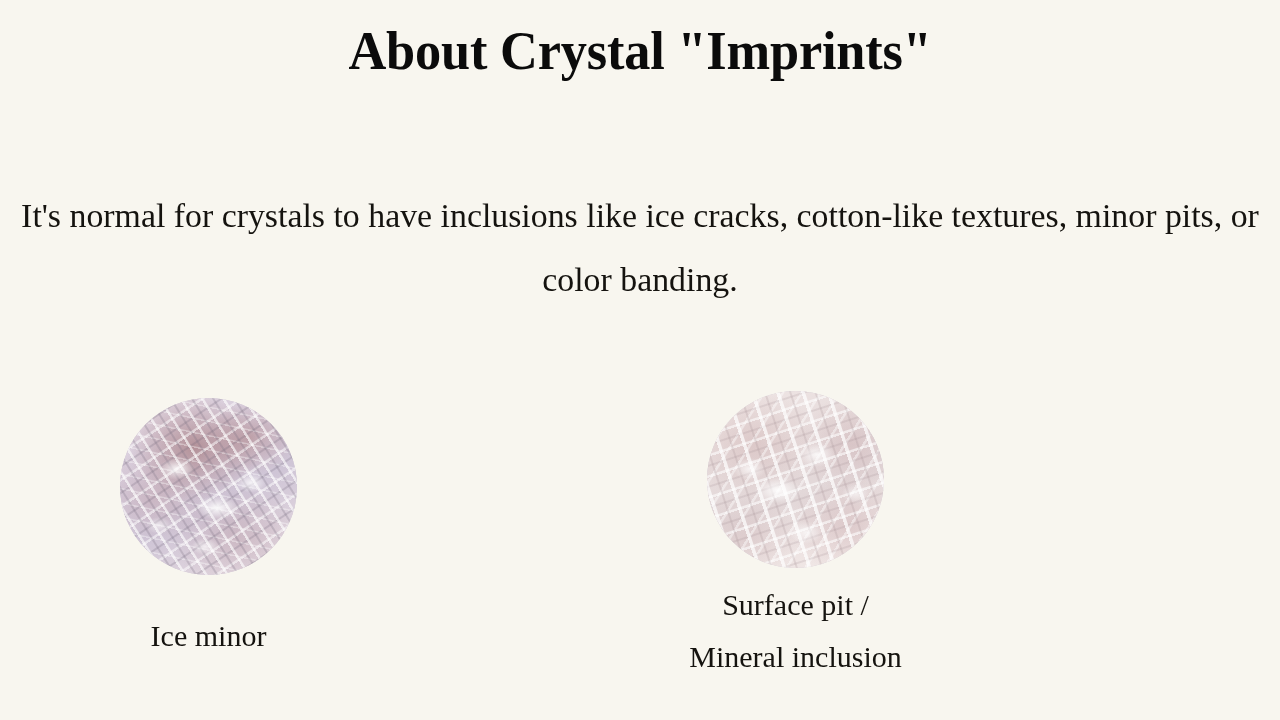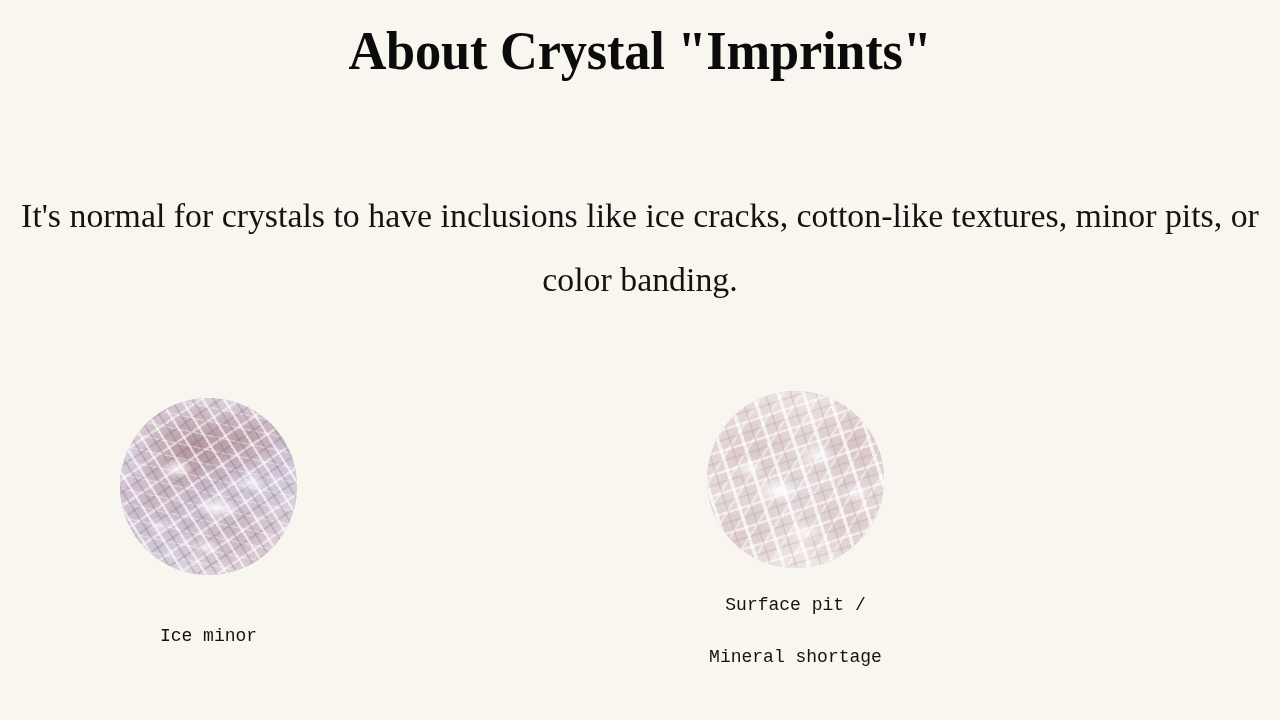--- a/index.html
+++ b/index.html
@@ -80,25 +80,25 @@
     position: relative;
     background: #cfc8d2;
   }
 
   .swatch .layer {
     position: absolute;
     inset: 0;
   }
 
   .caption {
-    font-size: 18px;
+    font-size: 30px;
     line-height: 52px;
     color: #15130f;
     white-space: nowrap;
-    font-family: Liberation Mono, monospace;
+    font-family: Liberation Serif, serif;
   }
 
   
   #fig-0 { left: 120px; top: 398px; }
   #fig-1 { left: 414px; top: 396px; }
   #fig-2 { left: 707px; top: 391px; }
   #fig-3 { left: 1002px; top: 398px; }
 
   #fig-0 .caption-wrap { position: absolute; top: 212px; left: -40px; width: 257px; }
   #fig-1 .caption-wrap { position: absolute; top: 214px; left: -40px; width: 257px; }
@@ -261,19 +261,19 @@
 
 
     <div class="figure" id="fig-2">
       <div class="swatch sw-pit">
         <div class="layer base"></div>
         <div class="layer shards"></div>
         <div class="layer glints"></div>
       </div>
       <div class="caption-wrap">
         <div class="caption">Surface pit /</div>
-        <div class="caption">Mineral shortage</div>
+        <div class="caption">Mineral inclusion</div>
       </div>
     </div>
 
 
   </div>
 </div>
 
 </body></html>

